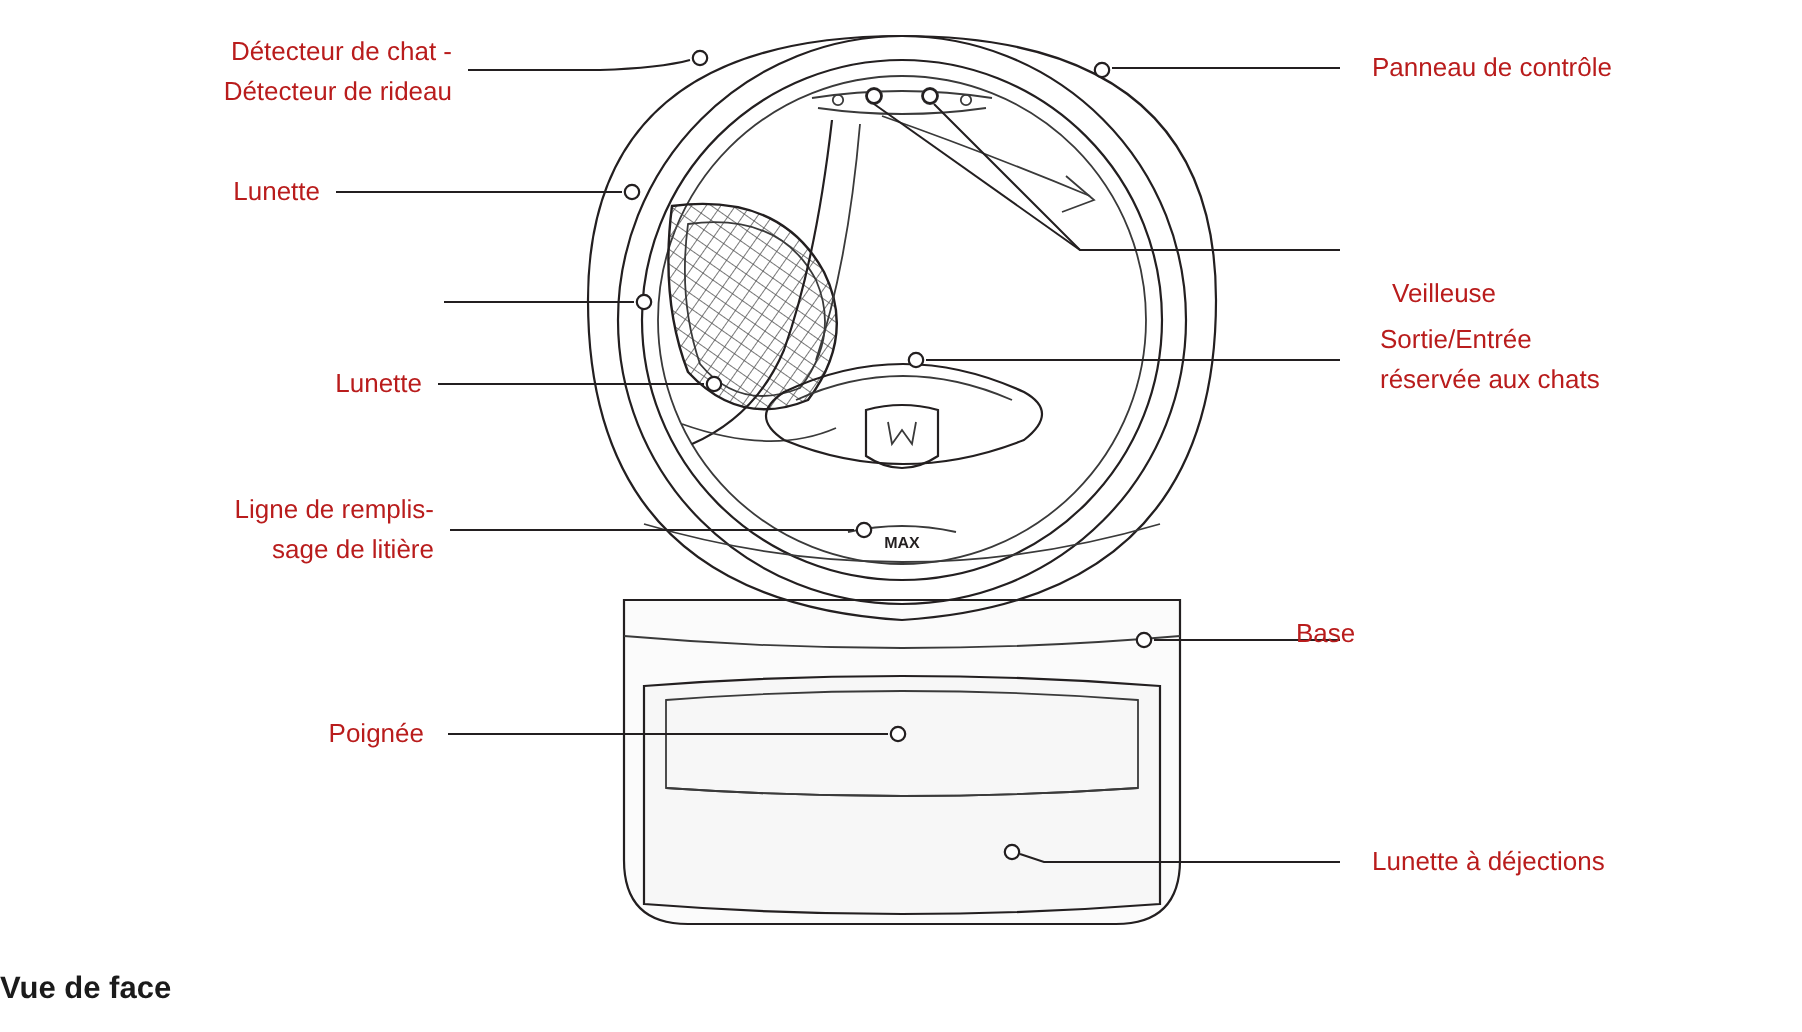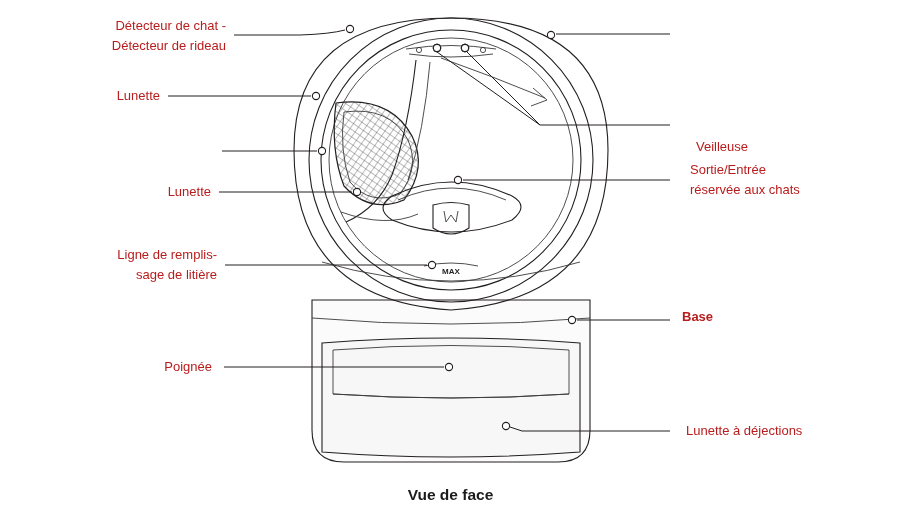--- a/index.html
+++ b/index.html
@@ -27,21 +27,20 @@
     text-align: right;
   }
   .label.left-align {
     text-align: left;
   }
   #caption {
     position: absolute;
     left: 0;
     right: 0;
     bottom: 12px;
-    text-align: center;
     font-size: 15.5px;
     font-weight: bold;
     color: #1b1b1b;
   }
   svg.overlay {
     position: absolute;
     left: 0;
     top: 0;
     width: 901px;
     height: 516px;
@@ -178,24 +177,25 @@
   <div class="label right-align" style="left: 20px; top: 86px; width: 140px;">Lunette</div>
 
 
   <div class="label right-align" style="left: 20px; top: 182px; width: 191px;">Lunette</div>
 
   <div class="label right-align" style="left: 20px; top: 245px; width: 197px; text-align: right;">Ligne de remplis-
 sage de litière</div>
 
   <div class="label right-align" style="left: 16px; top: 357px; width: 196px;">Poignée</div>
 
+  <div class="label left-align" style="left: 686px; top: 24px; width: 200px;">Panneau de contrôle</div>
 
   <div class="label left-align" style="left: 696px; top: 114px; width: 190px; margin-top: 23px;">Veilleuse</div>
 
   <div class="label left-align" style="left: 690px; top: 160px; width: 200px;">Sortie/Entrée
 réservée aux chats</div>
 
-  <div class="label left-align" style="left: 682px; top: 307px; width: 160px; font-weight: bold;">Base</div>
+  <div class="label left-align" style="left: 648px; top: 307px; width: 160px;">Base</div>
 
   <div class="label left-align" style="left: 686px; top: 421px; width: 200px;">Lunette à déjections</div>
 
   <div id="caption">Vue de face</div>
 </div>
 
 </body></html>

